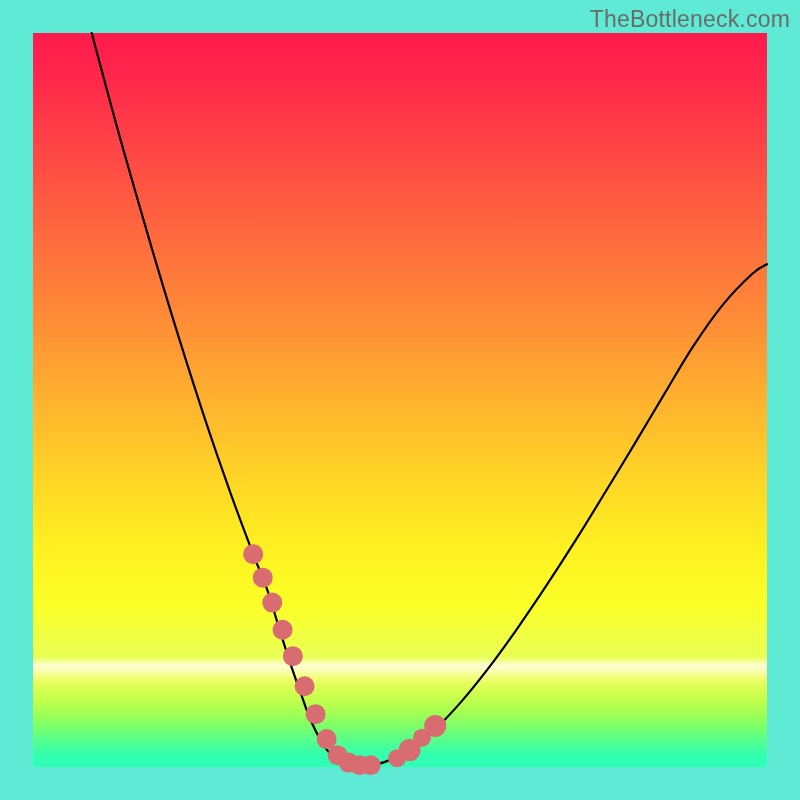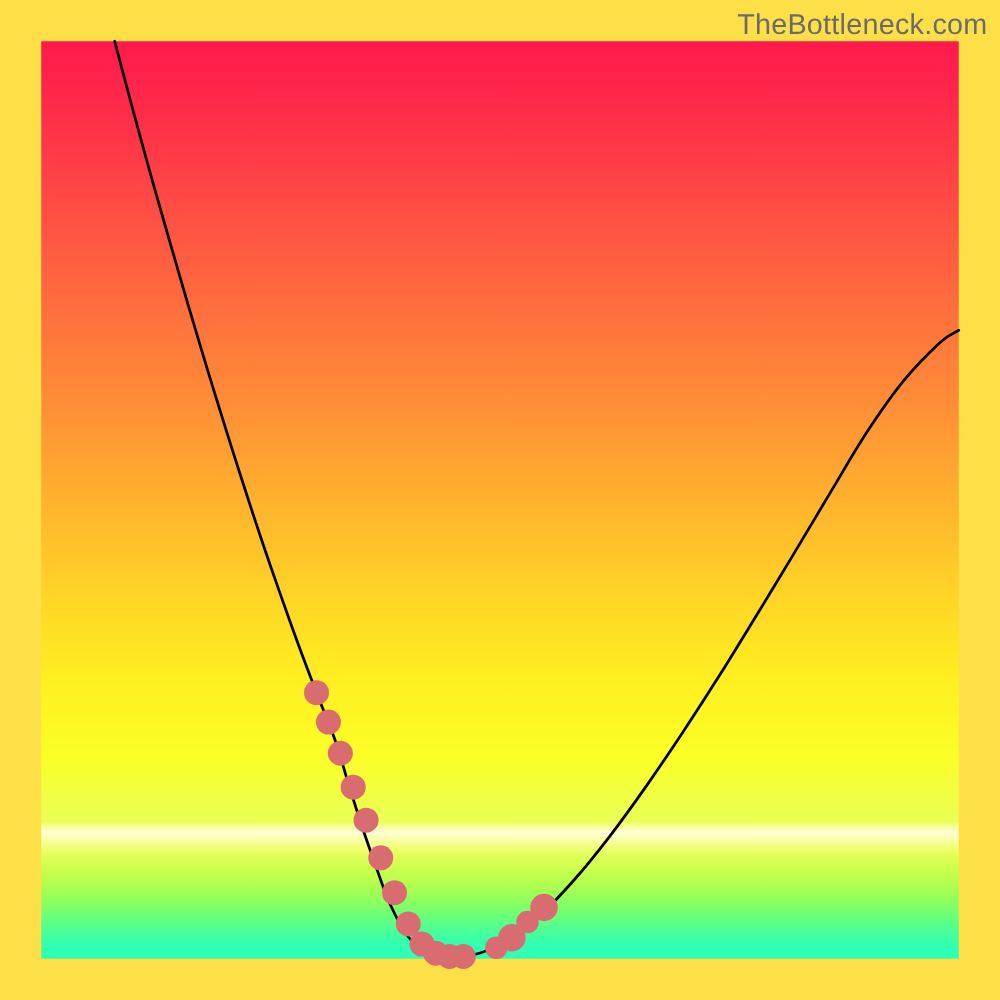--- a/index.html
+++ b/index.html
@@ -10,21 +10,21 @@
     background: #000;
     overflow: hidden;
     font-family: Arial, Helvetica, sans-serif;
   }
   .frame {
     position: absolute;
     left: 0;
     top: 0;
     width: 800px;
     height: 800px;
-    background: #fde047;
+    background: #5eead4;
   }
   .plot {
     position: absolute;
     left: 33px;
     top: 33px;
     width: 734px;
     height: 734px;
     
     background: linear-gradient(to bottom,
       #ff1a4d 0%,

